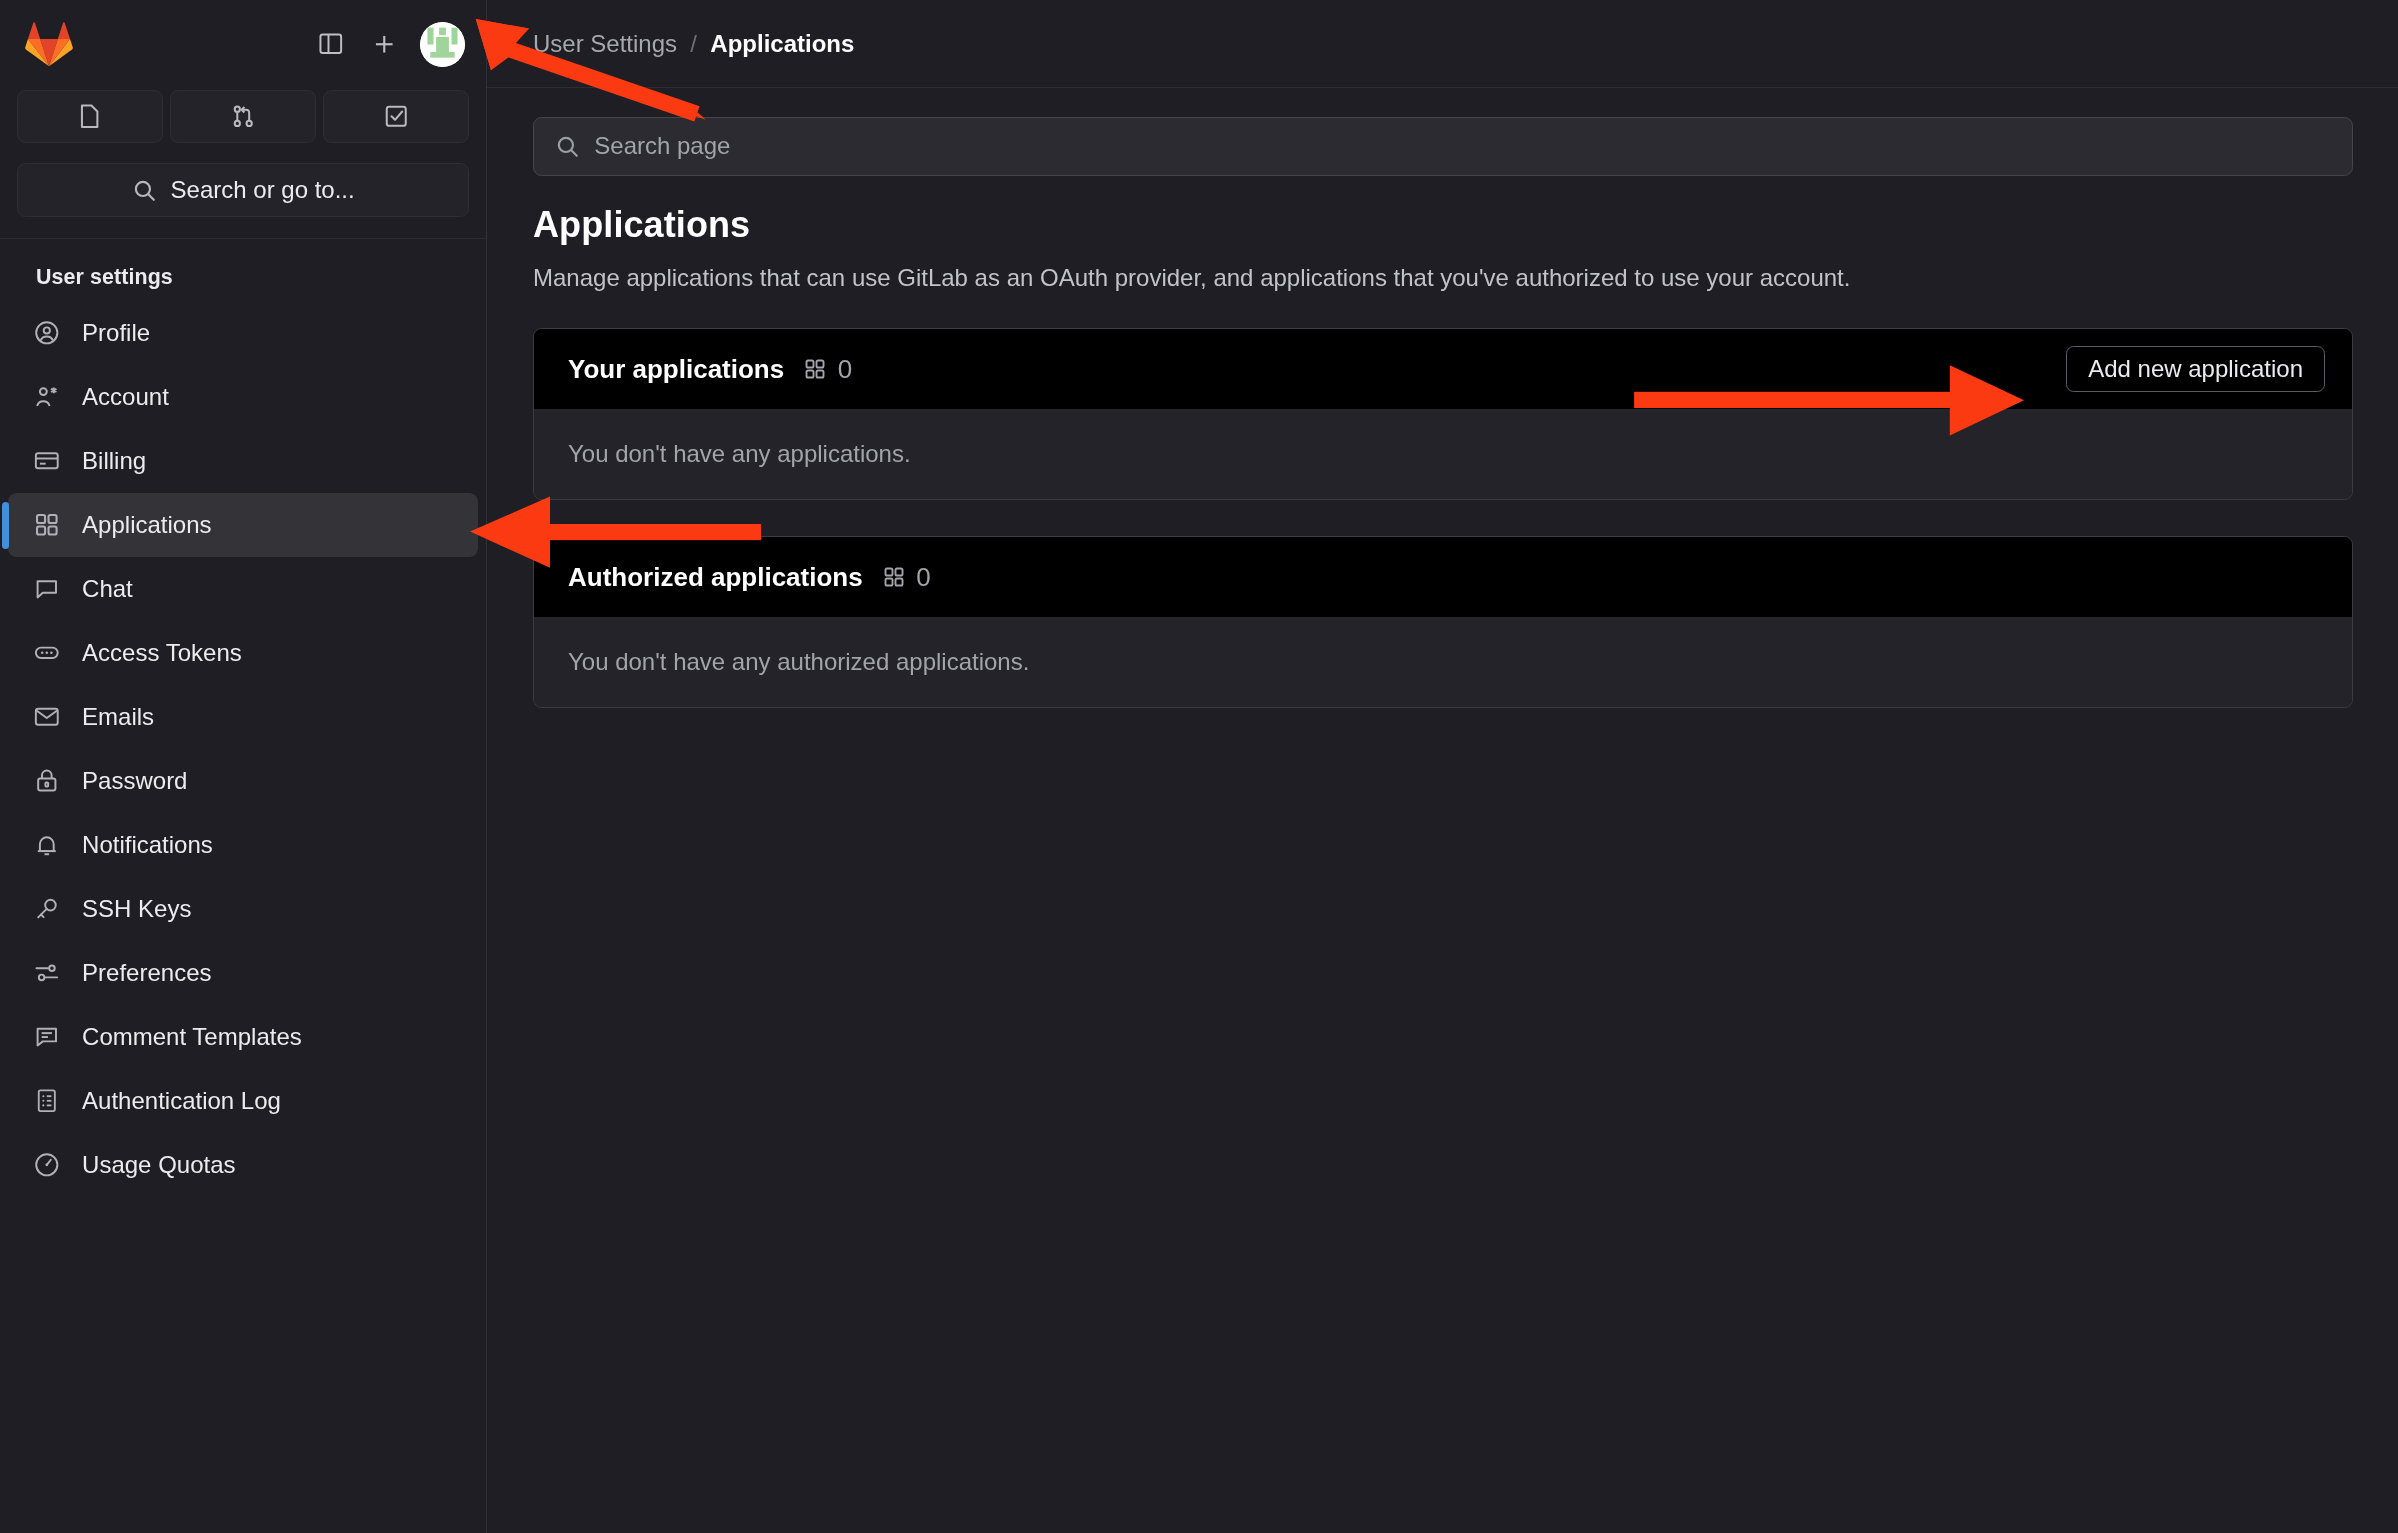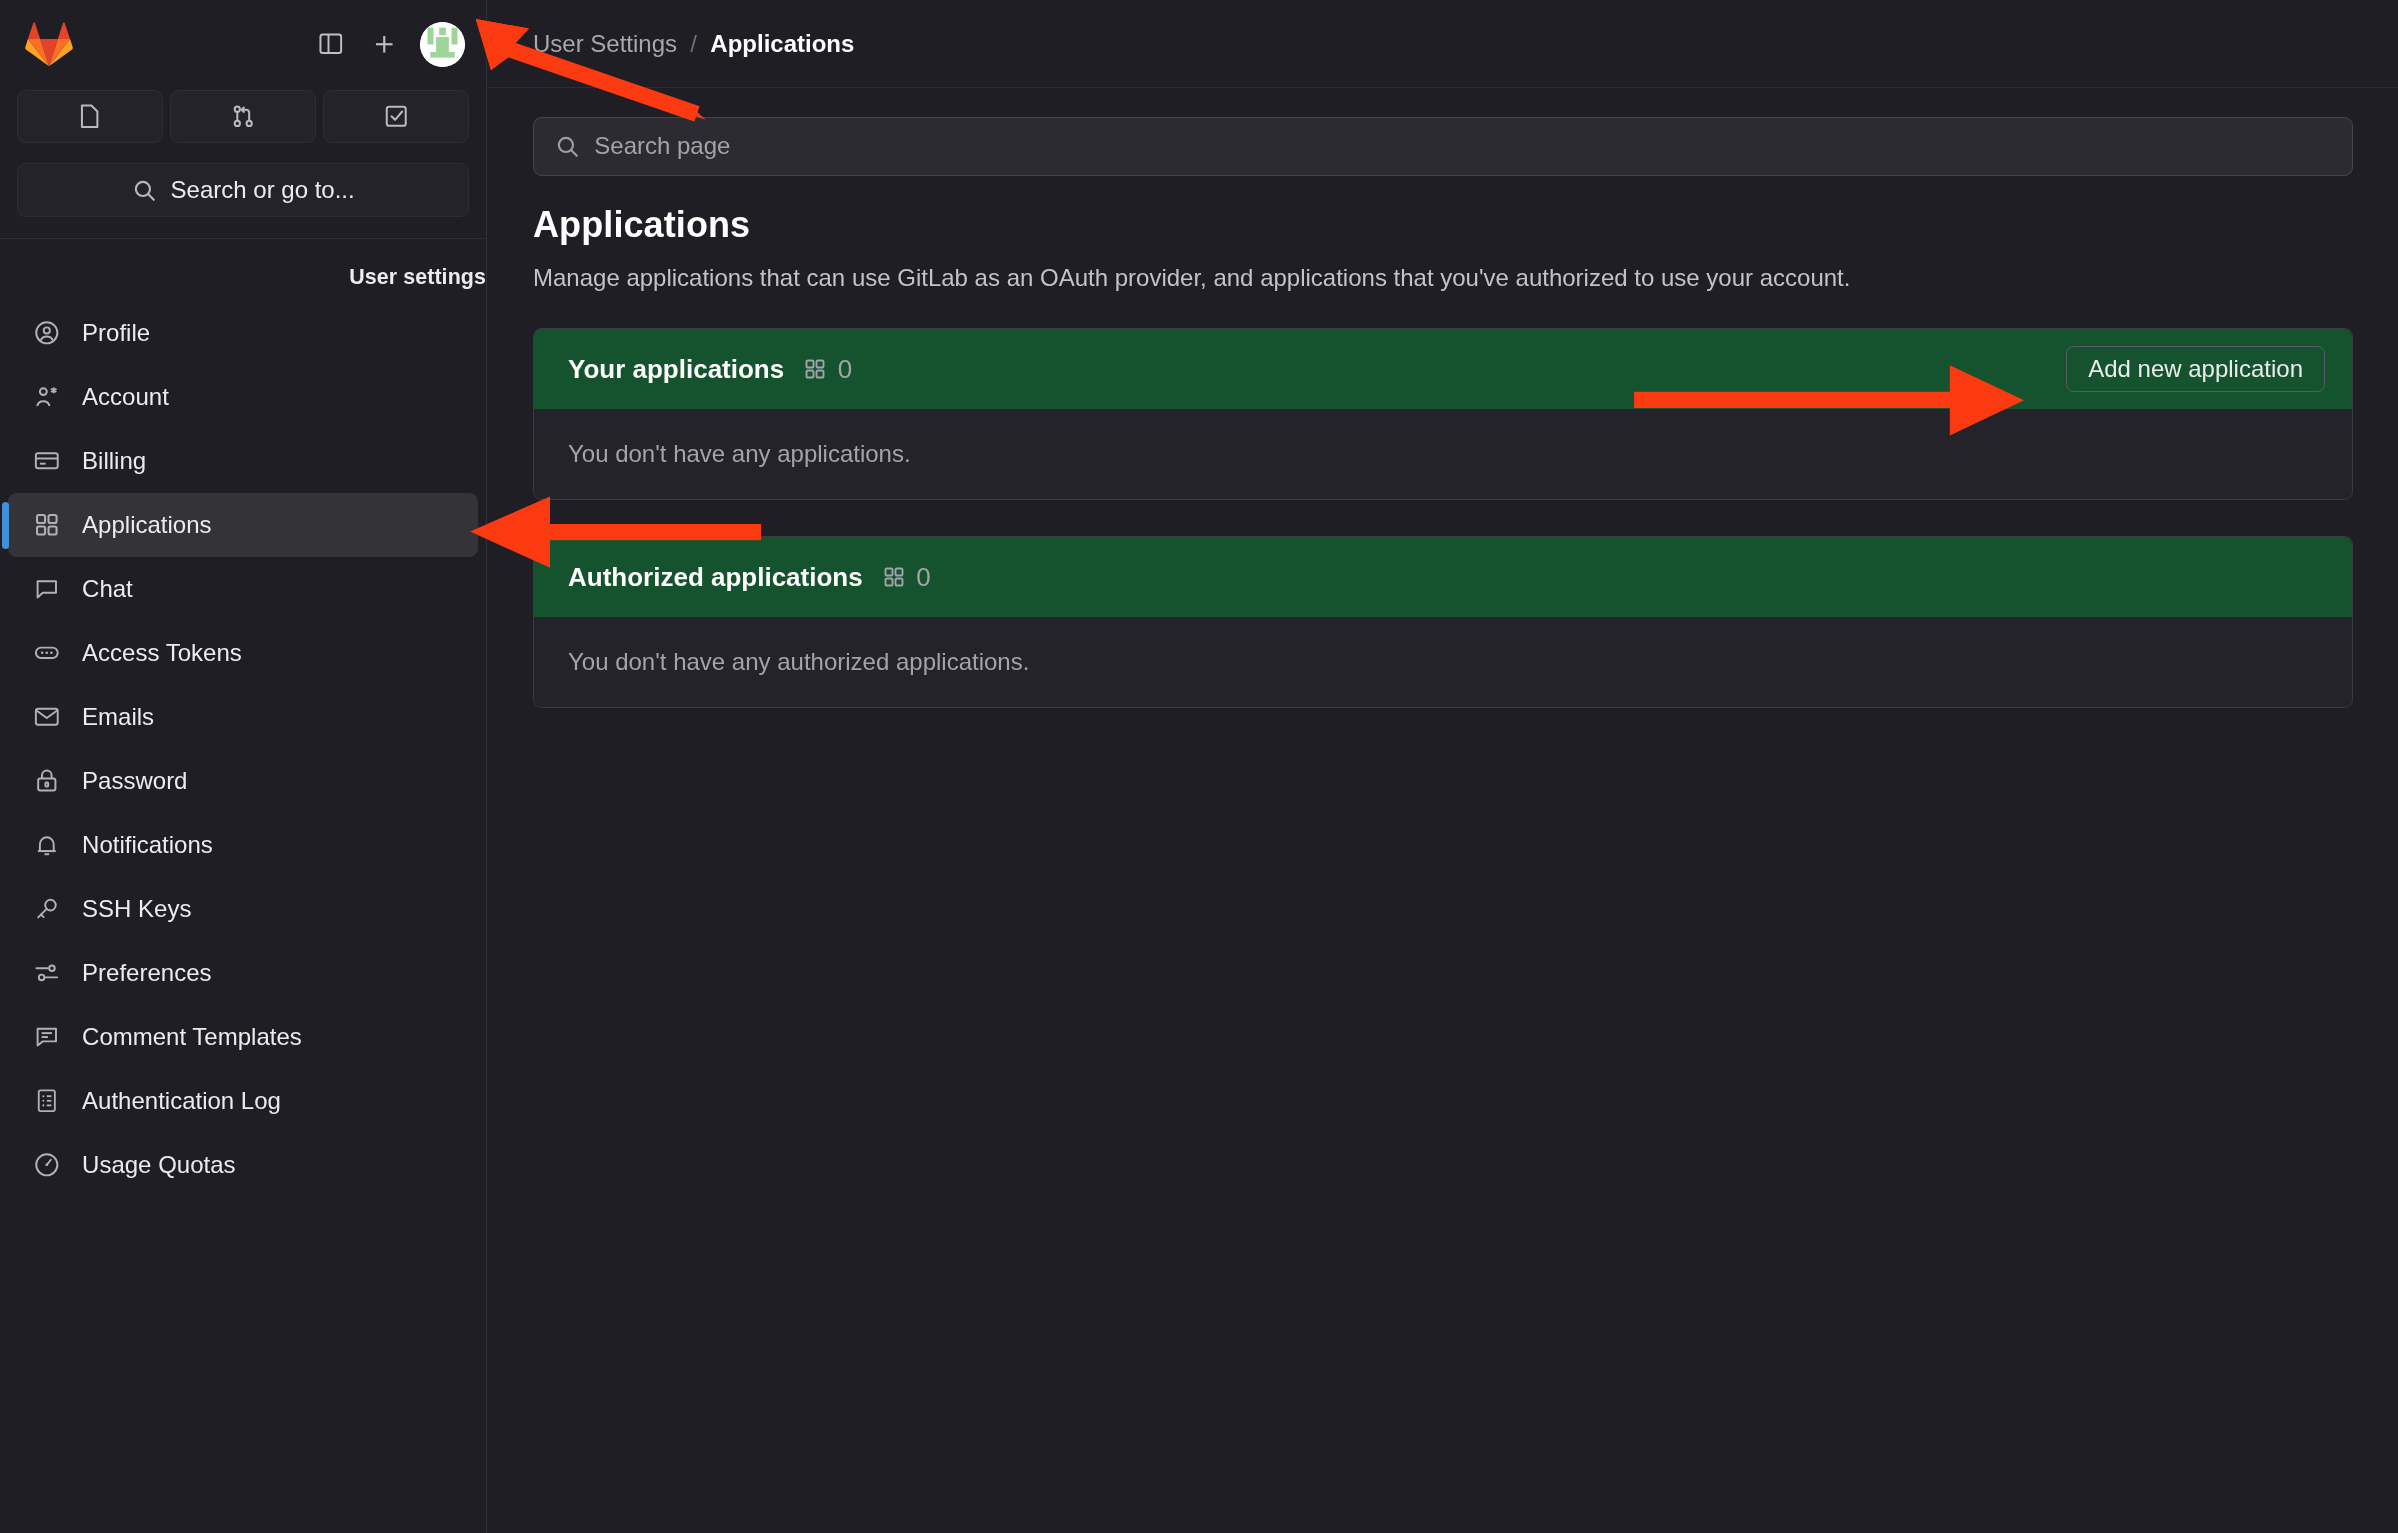--- a/index.html
+++ b/index.html
@@ -11,21 +11,20 @@
   }
   .app { display: flex; width: 2399px; height: 1533px; }
 
   
   .sidebar {
     width: 487px; height: 1533px;
     background: #1f1e24;
     border-right: 1.9px solid #303036;
     display: flex; flex-direction: column;
     position: relative;
-    text-align: right;
   }
   .sb-top {
     height: 88px;
     display: flex; align-items: center;
     padding: 0 21px 0 25px;
   }
   .gitlab-logo { width: 48px; height: 46px; flex: 0 0 auto; }
   .sb-top-spacer { flex: 1 1 auto; }
   .sb-top-btn {
     width: 53px; height: 53px;
@@ -135,21 +134,21 @@
   }
 
   .card {
     margin-top: 36px;
     border: 1px solid #3b3b42;
     border-radius: 8.6px;
     overflow: hidden;
     background: #232329;
   }
   .card-head {
-    background: #14532d;
+    background: #000000;
     min-height: 80px;
     display: flex; align-items: center;
     padding: 0 27px 0 34px;
   }
   .card-head-title {
     color: #ffffff; font-size: 26px; font-weight: bold;
   }
   .count-badge {
     display: inline-flex; align-items: center; gap: 10.5px;
     margin-left: 19px; color: #a3a3ab; font-size: 26px;

